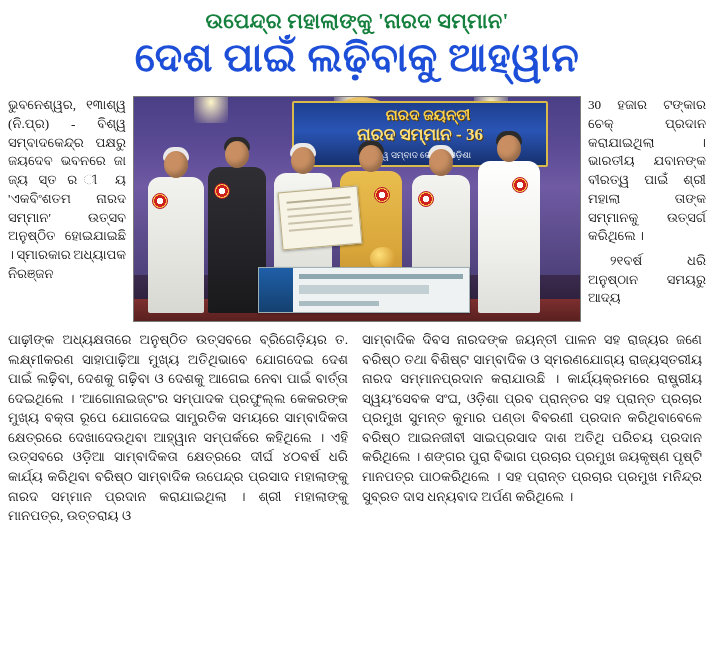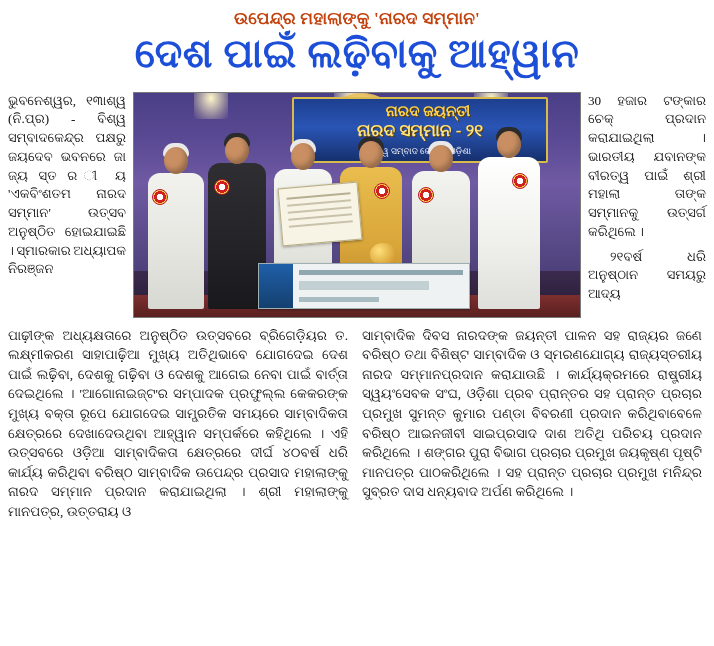--- a/index.html
+++ b/index.html
@@ -18,25 +18,25 @@
     position: relative;
     width: 714px;
     height: 646px;
     box-sizing: border-box;
     padding: 6px 8px 4px 8px;
   }
   .kicker {
     text-align: center;
     font-family: "Liberation Serif", serif;
     font-weight: bold;
-    font-size: 17px;
+    font-size: 21px;
     letter-spacing: 0.2px;
     line-height: 1.1;
     margin: 4px 0 2px 0;
-    color: #c2410c;
+    color: #15803d;
   }
   .headline {
     text-align: center;
     font-family: "Liberation Serif", serif;
     font-weight: bold;
     font-size: 40px;
     line-height: 1.15;
     margin: 2px 0 8px 0;
     color: #1d4ed8;
     letter-spacing: 0.5px;
@@ -286,21 +286,21 @@
       <div class="backdrop"></div>
 
       <div class="spot" style="left:60px;"></div>
       <div class="spot" style="left:200px;"></div>
       <div class="spot" style="left:340px;"></div>
 
       <div class="deity"></div>
 
       <div class="banner">
         <div class="banner-line1">ନାରଦ ଜୟନ୍ତୀ</div>
-        <div class="banner-line2">ନାରଦ ସମ୍ମାନ - ୨୧</div>
+        <div class="banner-line2">ନାରଦ ସମ୍ମାନ - 36</div>
         <div class="banner-line3">ବିଶ୍ୱ ସମ୍ବାଦ କେନ୍ଦ୍ର, ଓଡ଼ିଶା</div>
       </div>
 
       <div class="floor"></div>
       <div class="carpet"></div>
 
       <div class="person" style="left:14px; width:56px; height:136px; background:linear-gradient(180deg,#f2f2ee 0%,#e4e4df 60%,#d8d8d2 100%);">
         <div class="hair"></div>
         <div class="head"></div>
         <div class="sash" style="left:4px;"></div>

